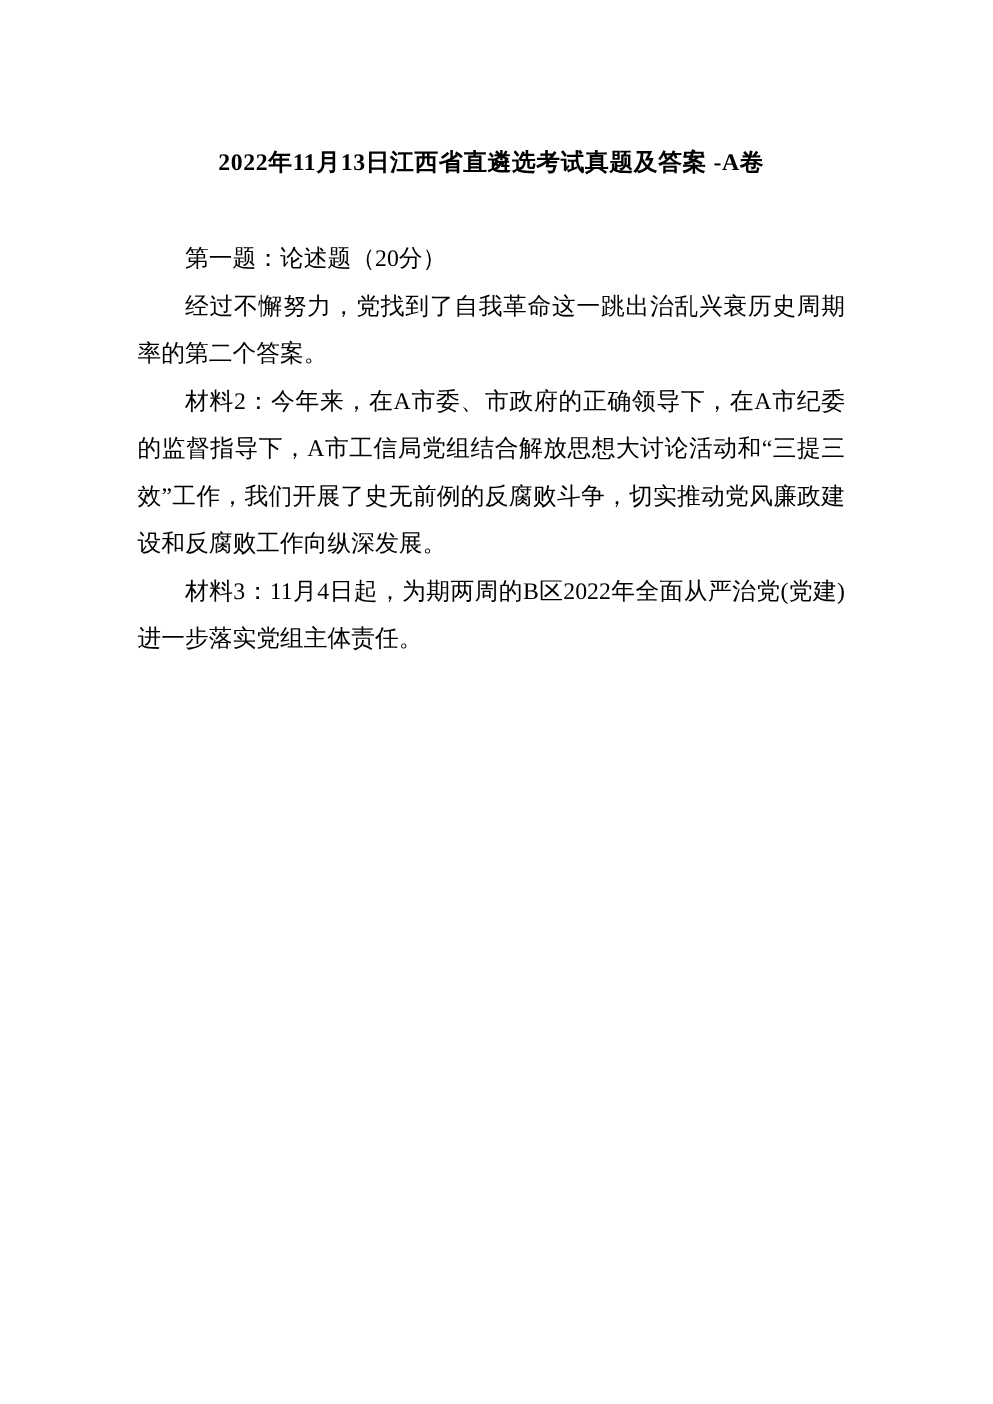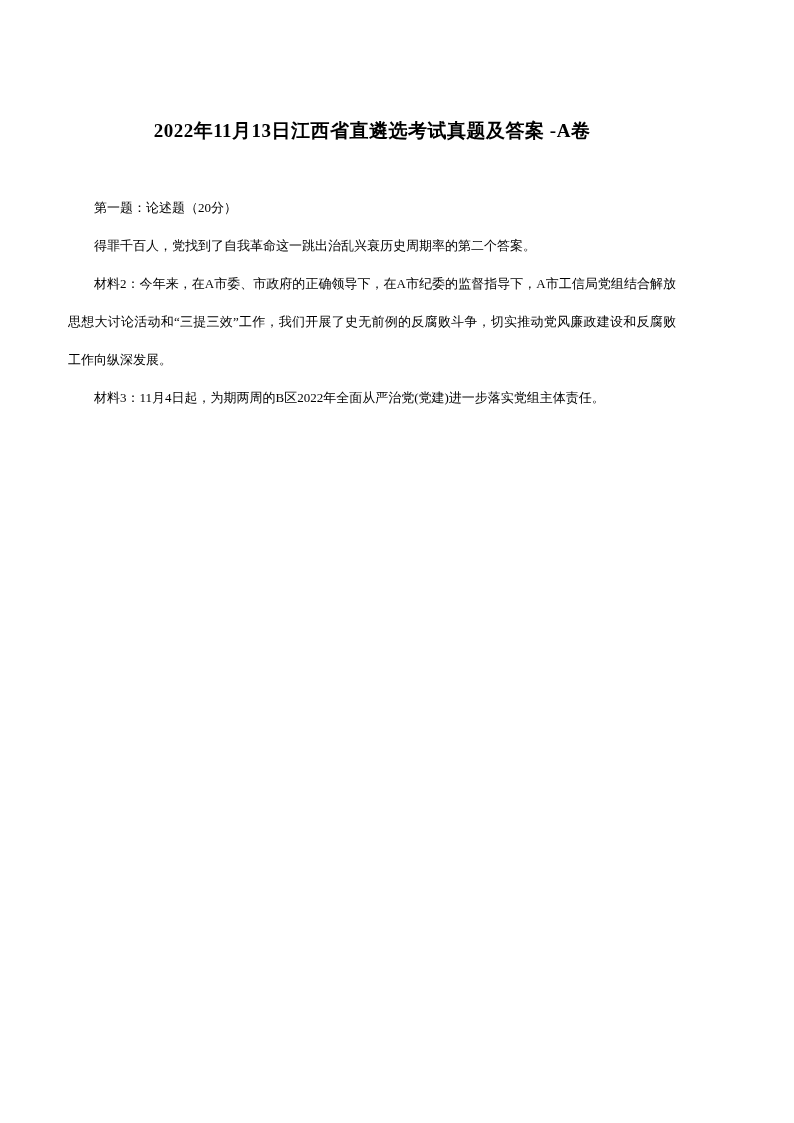--- a/index.html
+++ b/index.html
@@ -11,49 +11,49 @@
     width: 794px;
     height: 1123px;
     font-family: "Liberation Serif", "DejaVu Serif", serif;
     color: #000000;
     overflow: hidden;
   }
   .page {
     box-sizing: border-box;
     width: 794px;
     height: 1123px;
-    padding: 118px 118px 40px 68px;
+    padding: 118px 118px 40px 110px;
     background: #ffffff;
   }
   .doc-title {
     font-size: 19px;
     font-weight: bold;
     text-align: center;
     margin: 0 0 44px 0;
     letter-spacing: 0.5px;
     line-height: 1.4;
   }
   .para {
-    font-size: 13px;
+    font-size: 19px;
     line-height: 38px;
     text-align: justify;
     text-indent: 2em;
     margin: 0;
     word-break: break-all;
   }
 </style>
 </head>
 <body>
 
 <div class="page">
   <h1 class="doc-title">2022年11月13日江西省直遴选考试真题及答案 -A卷</h1>
 
   <p class="para">第一题：论述题（20分）</p>
 
 
-  <p class="para">得罪千百人，党找到了自我革命这一跳出治乱兴衰历史周期率的第二个答案。</p>
+  <p class="para">经过不懈努力，党找到了自我革命这一跳出治乱兴衰历史周期率的第二个答案。</p>
 
   <p class="para">材料2：今年来，在A市委、市政府的正确领导下，在A市纪委的监督指导下，A市工信局党组结合解放思想大讨论活动和“三提三效”工作，我们开展了史无前例的反腐败斗争，切实推动党风廉政建设和反腐败工作向纵深发展。</p>
 
 
   <p class="para">材料3：11月4日起，为期两周的B区2022年全面从严治党(党建)进一步落实党组主体责任。</p>
 
 </div>
 
 </body></html>

